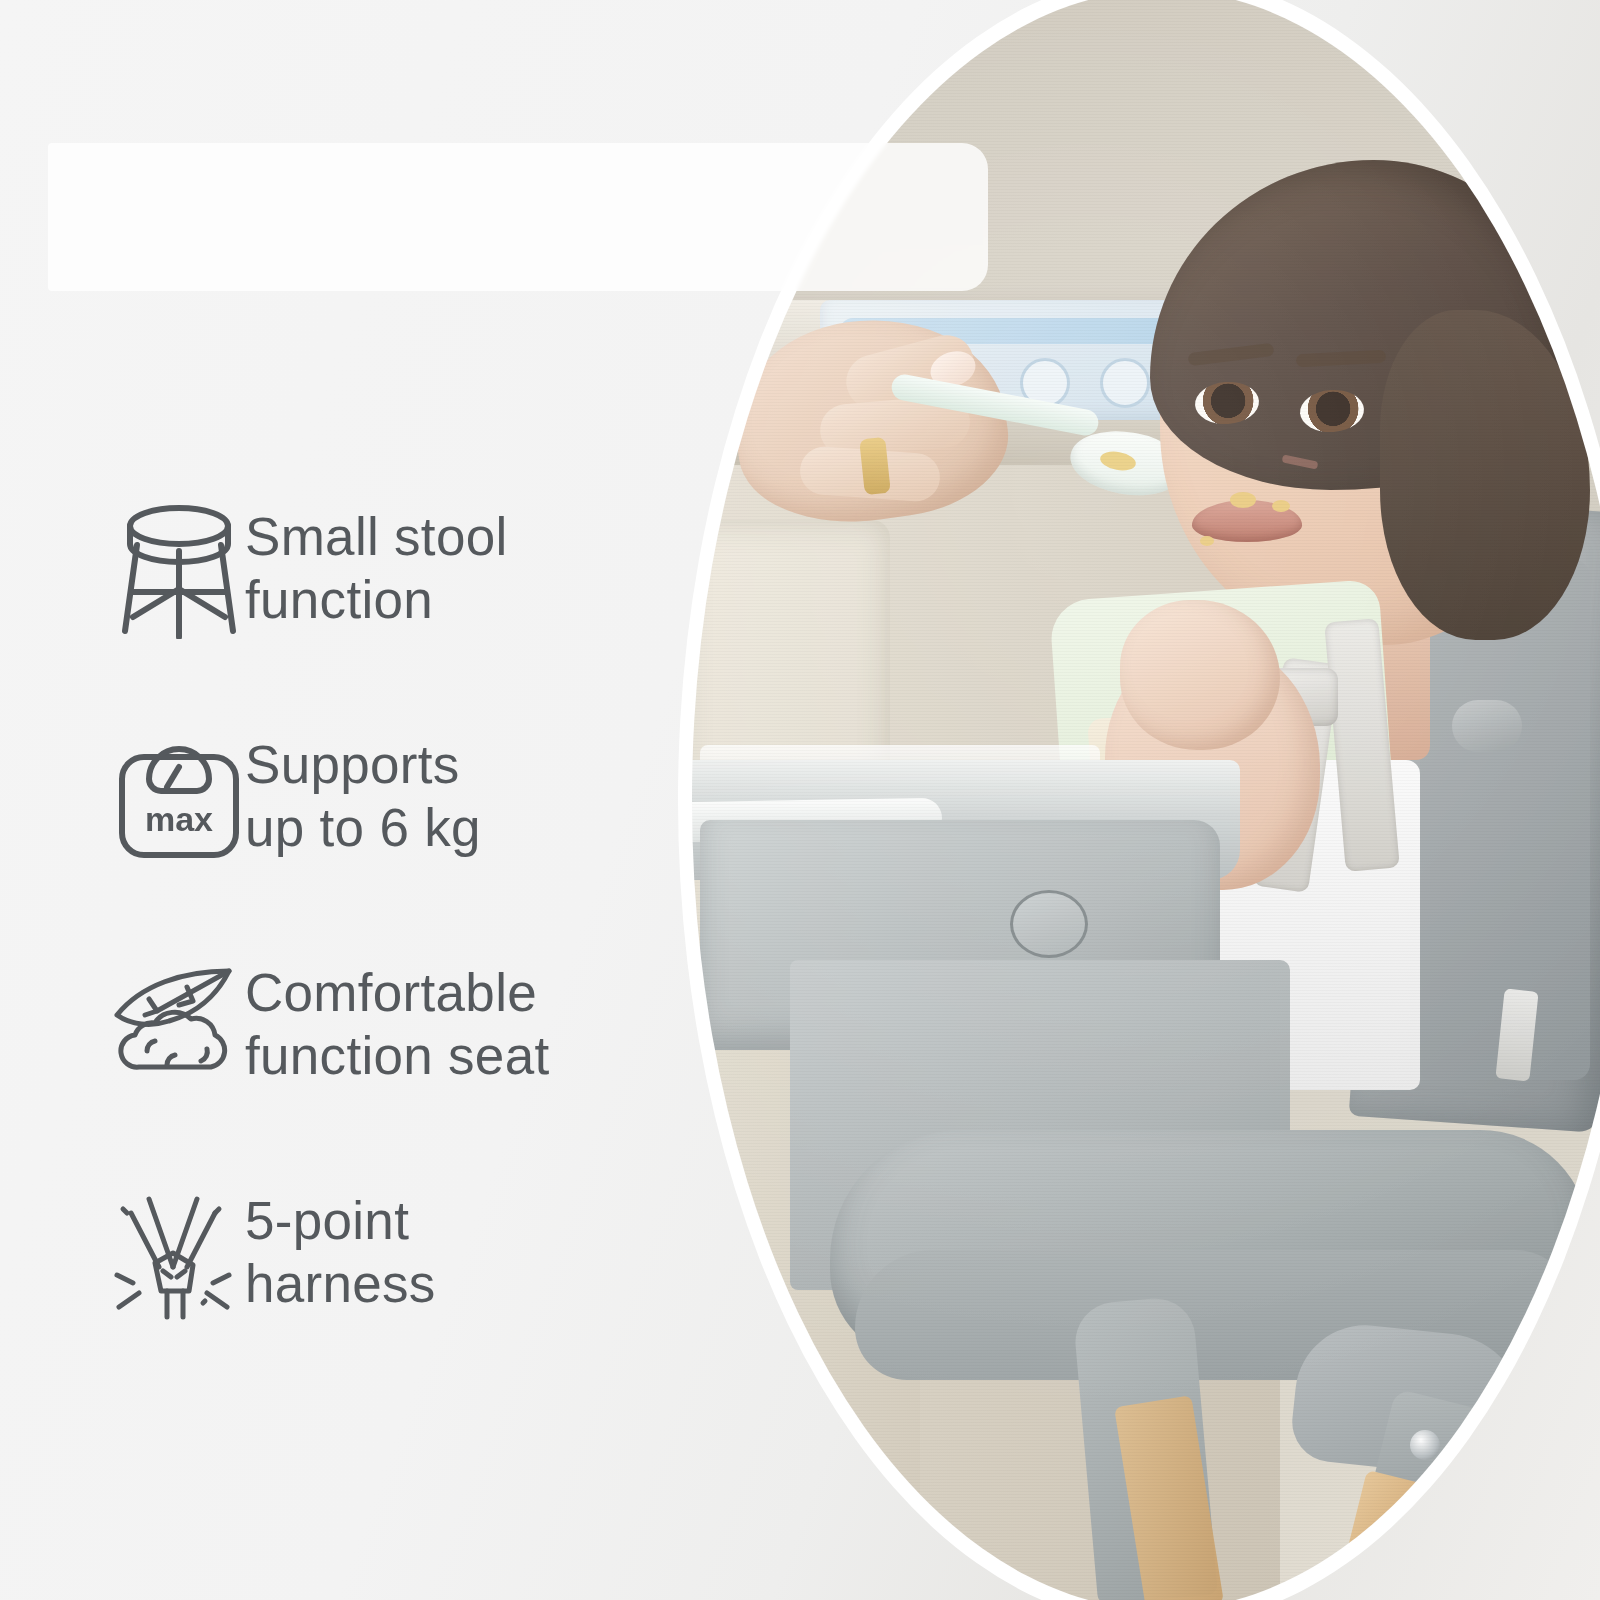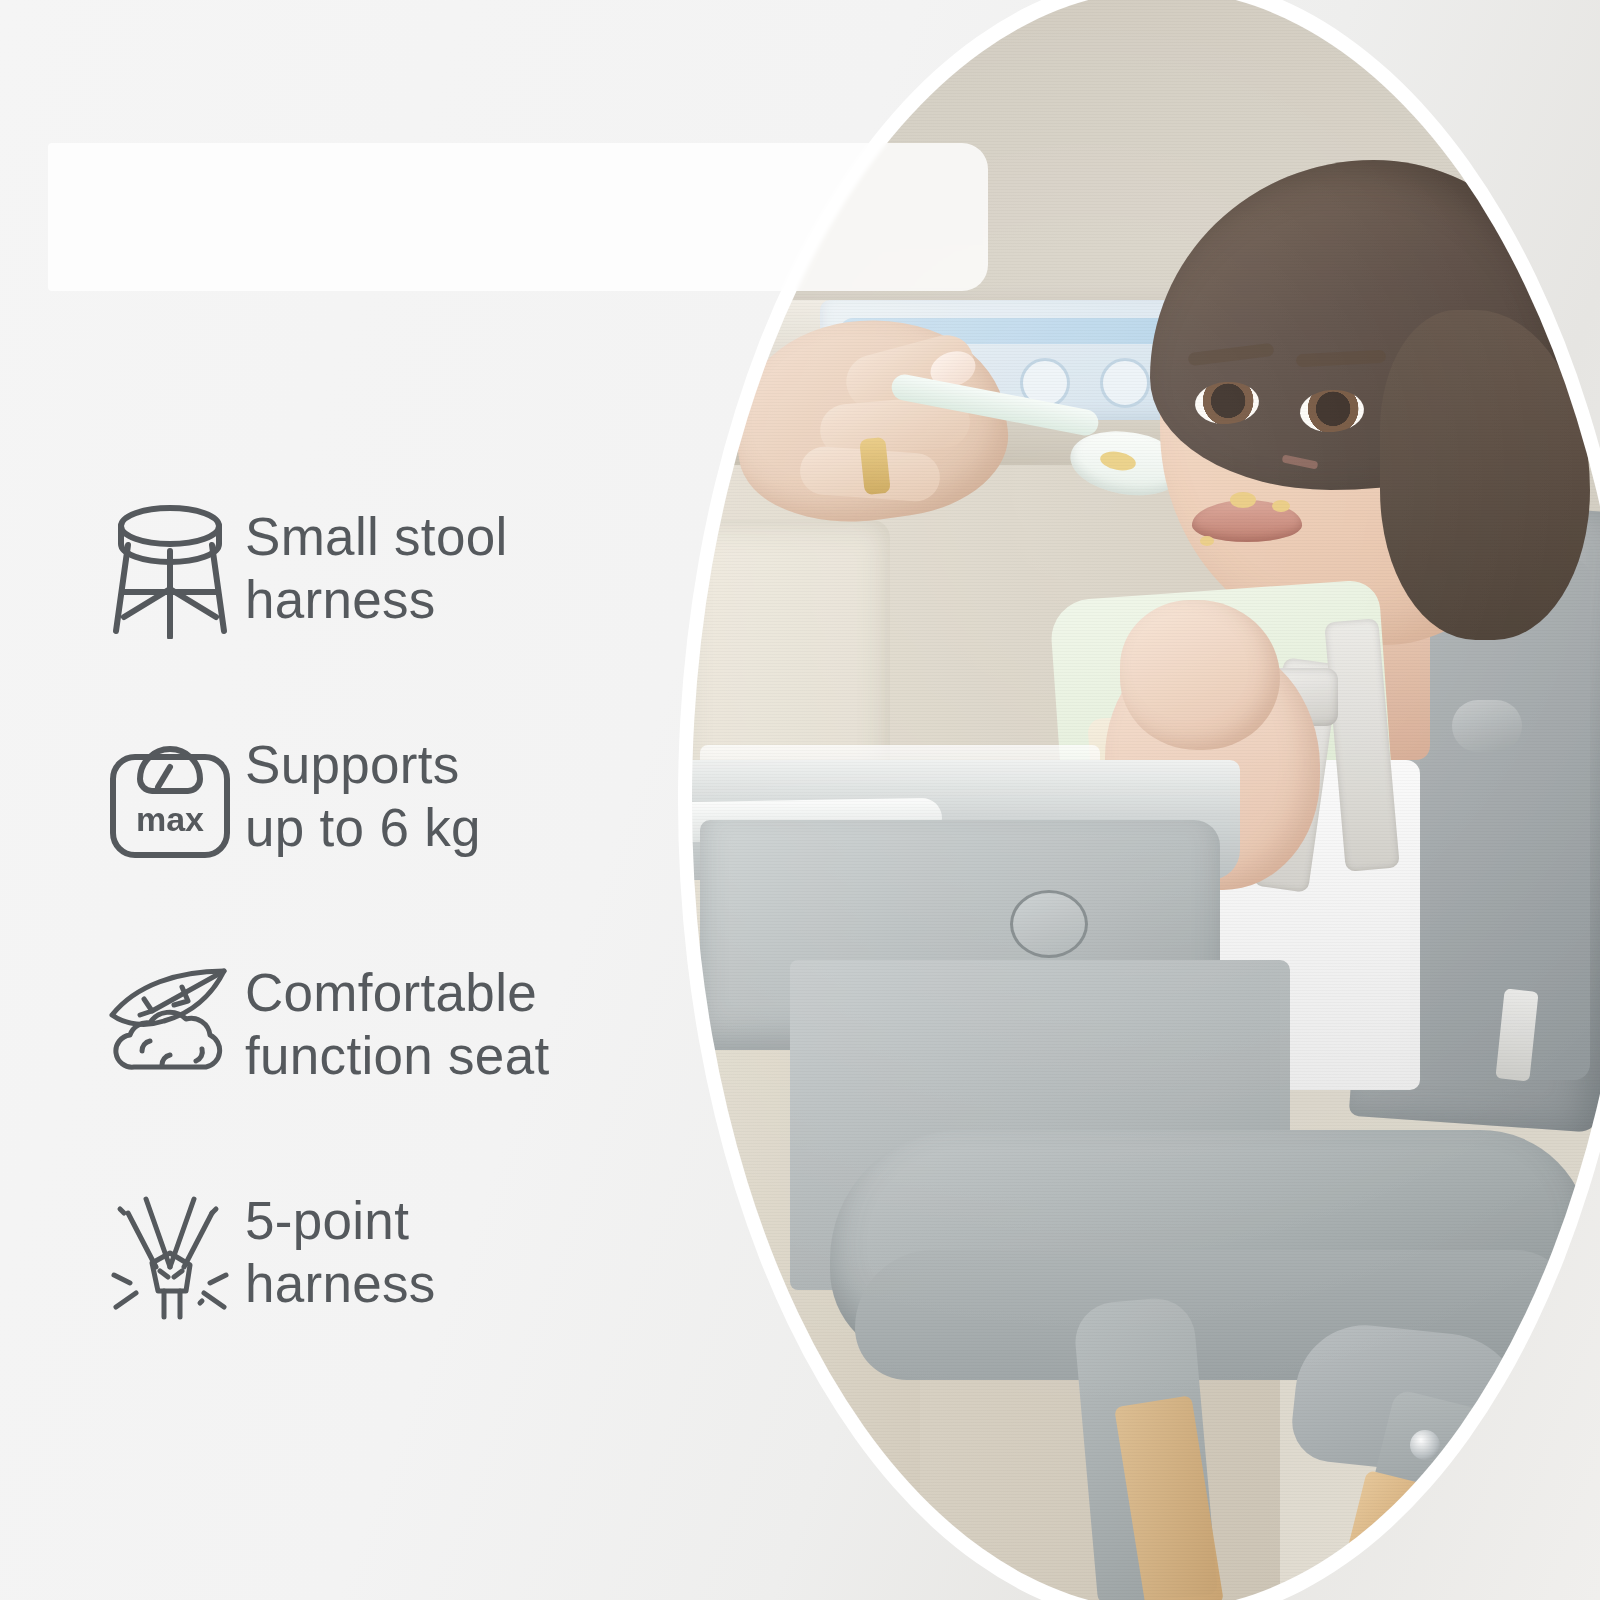--- a/index.html
+++ b/index.html
@@ -215,21 +215,21 @@
     white-space:nowrap;
   }
   .title-2{
     font-size:76px;font-weight:300;letter-spacing:2px;color:#565a5e;line-height:1.12;
     margin-top:18px;white-space:nowrap;
   }
 
   
   .features{position:absolute;left:95px;top:455px;width:640px;}
   .feature{display:flex;align-items:center;height:228px;}
-  .f-icon{width:150px;flex:0 0 150px;display:flex;align-items:center;justify-content:center;}
+  .f-icon{width:150px;flex:0 0 150px;display:flex;align-items:center;justify-content:flex-end;}
   .f-icon svg{display:block;}
   .f-text{
     font-size:53px;font-weight:300;color:#55595d;line-height:1.18;letter-spacing:.3px;
     white-space:pre-line;
   }
 </style>
 </head>
 <body>
 
 <div class="stage">
@@ -325,21 +325,21 @@
           <ellipse cx="66" cy="27" rx="49" ry="18"></ellipse>
           <path d="M17 27 v18 a49 18 0 0 0 98 0 V27"></path>
           <path d="M24 46 L12 132"></path>
           <path d="M108 46 L120 132"></path>
           <path d="M66 52 V138"></path>
           <path d="M18 93 H114"></path>
           <path d="M20 118 L66 90 L112 118"></path>
         </svg>
       </div>
       <div class="f-text">Small stool
-harness</div>
+function</div>
     </div>
 
     <div class="feature">
       <div class="f-icon">
         <svg width="132" height="132" viewBox="0 0 132 132" fill="none" stroke="#55595d" stroke-width="6" stroke-linecap="round" stroke-linejoin="round">
           <rect x="9" y="26" width="114" height="98" rx="22"></rect>
           <path d="M36 48 a30 30 0 0 1 60 0 a12 12 0 0 1 -12 12 H48 a12 12 0 0 1 -12 -12 Z"></path>
           <path d="M66 36 L54 56"></path>
           <text x="66" y="100" font-family="'Liberation Sans',sans-serif" font-size="34" font-weight="700" fill="#55595d" stroke="none" text-anchor="middle">max</text>
         </svg>

